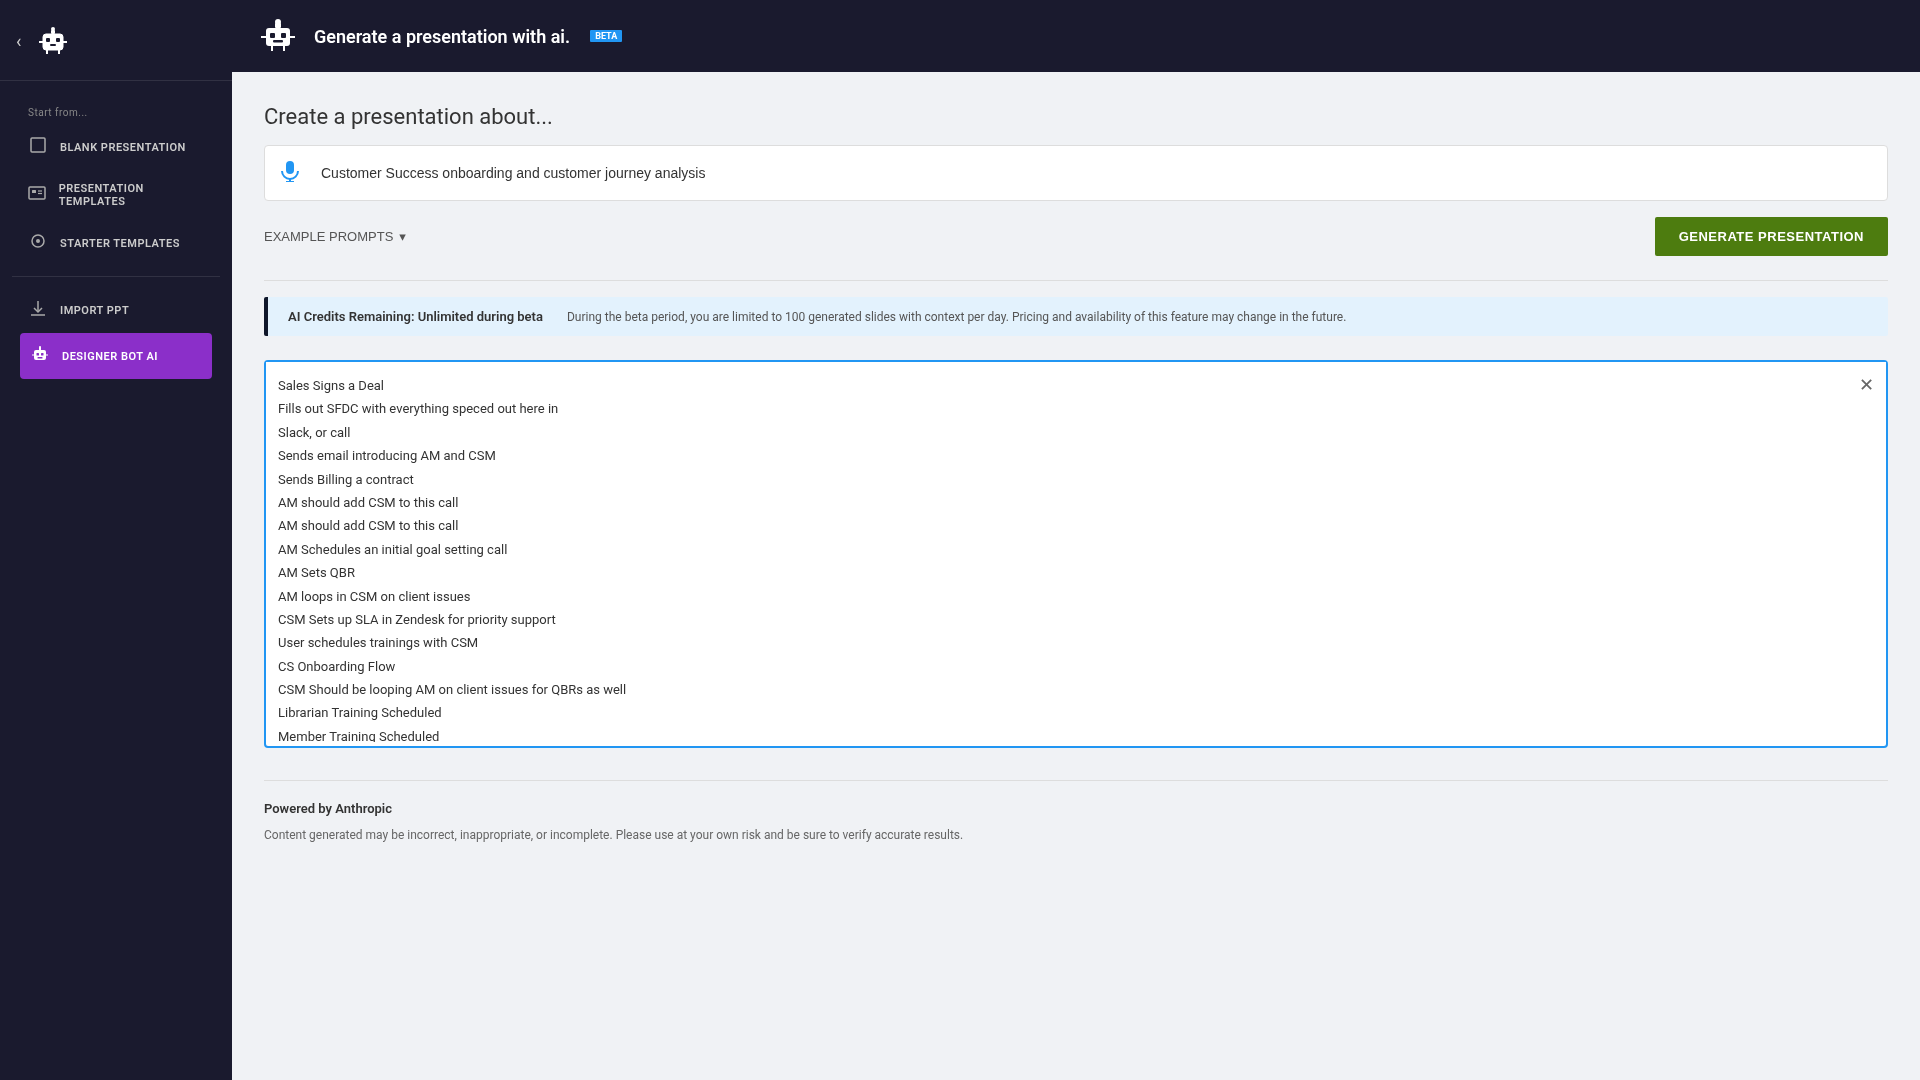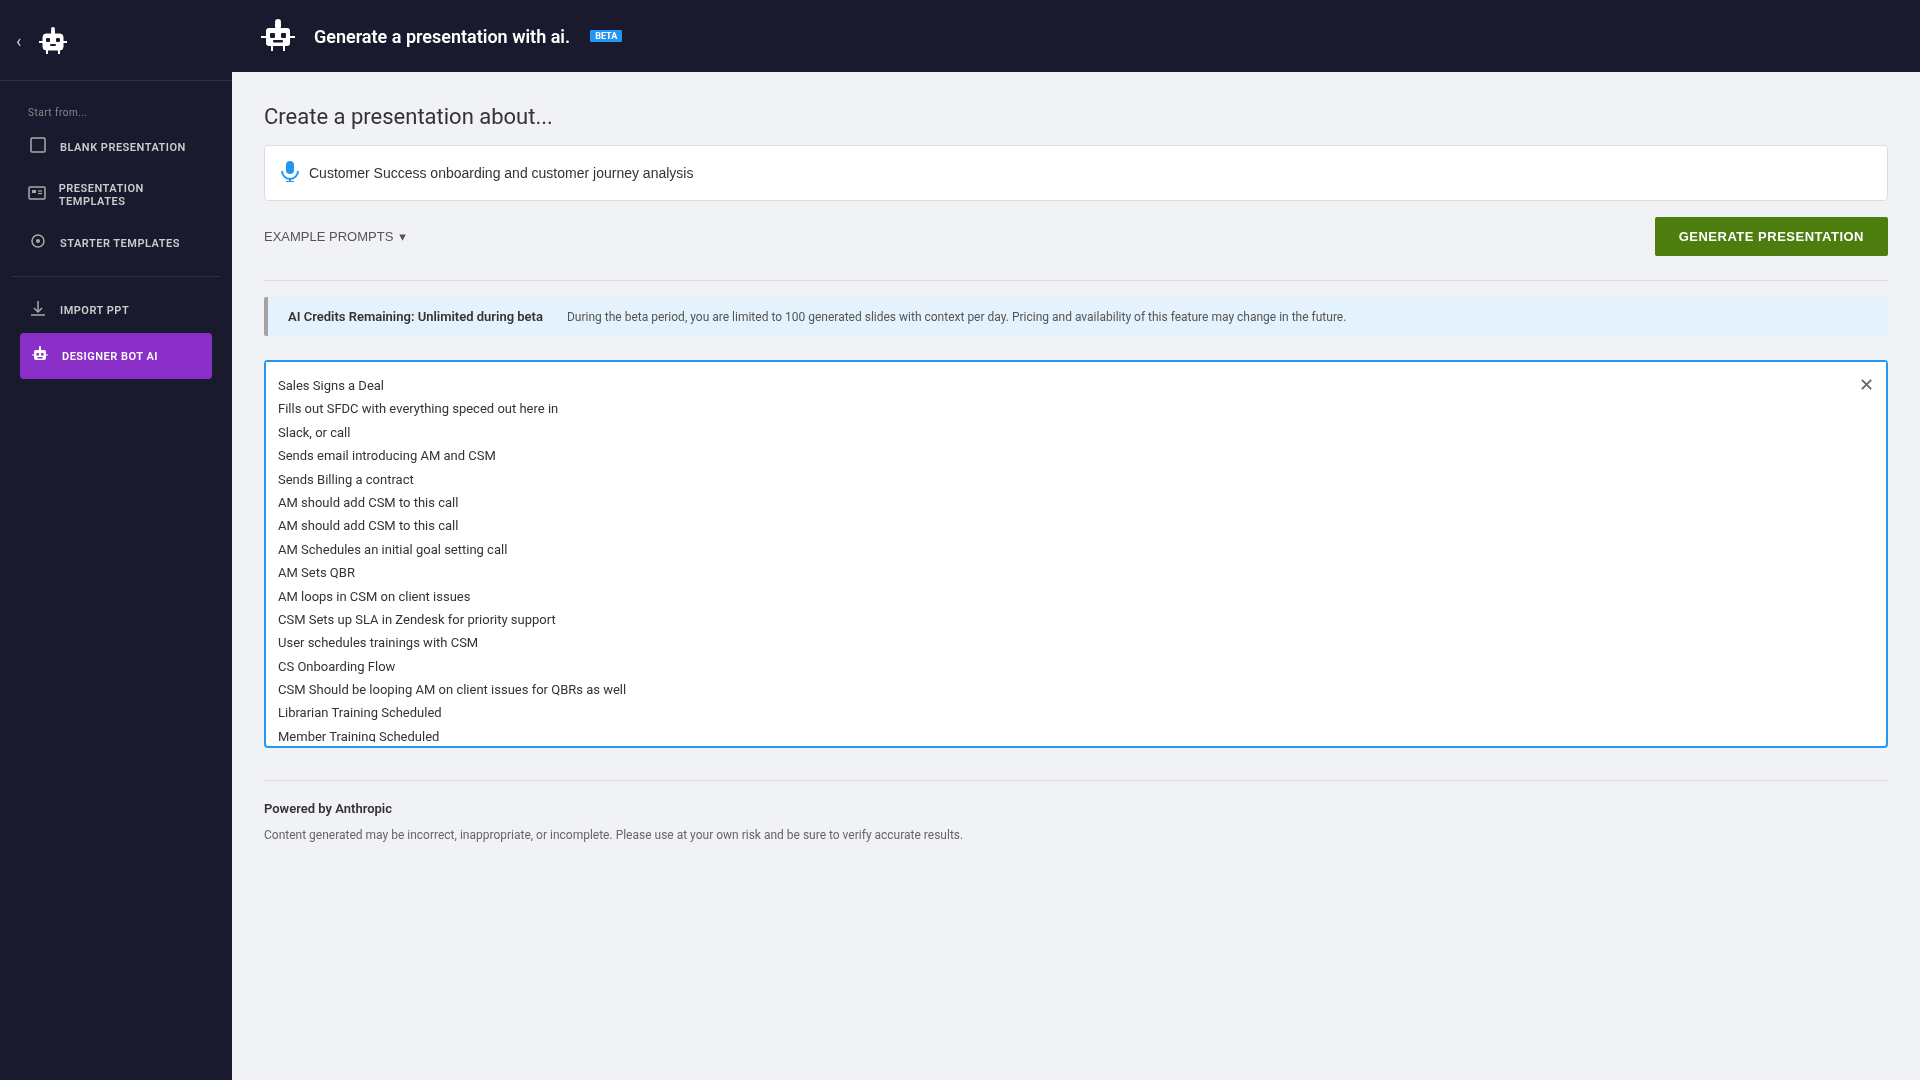--- a/index.html
+++ b/index.html
@@ -155,21 +155,21 @@
       margin-bottom: 16px;
     }
 
     .prompt-input-container {
       background: #fff;
       border: 1px solid #ddd;
       border-radius: 4px;
       padding: 14px 16px;
       display: flex;
       align-items: center;
-      gap: 10px;
+      gap: 22px;
       margin-bottom: 16px;
     }
 
     .mic-icon {
       color: #2196F3;
       font-size: 18px;
       flex-shrink: 0;
     }
 
     .prompt-input {
@@ -207,21 +207,21 @@
       padding: 12px 24px;
       font-size: 13px;
       font-weight: 700;
       letter-spacing: 0.5px;
       cursor: pointer;
       border-radius: 2px;
     }
 
     .credits-banner {
       background: #e3f2fd;
-      border-left: 4px solid #a3a3a3;
+      border-left: 4px solid #0f172a;
       padding: 12px 20px;
       display: flex;
       align-items: center;
       gap: 24px;
       margin-bottom: 24px;
       border-radius: 2px;
     }
 
     .credits-label {
       font-size: 13px;

